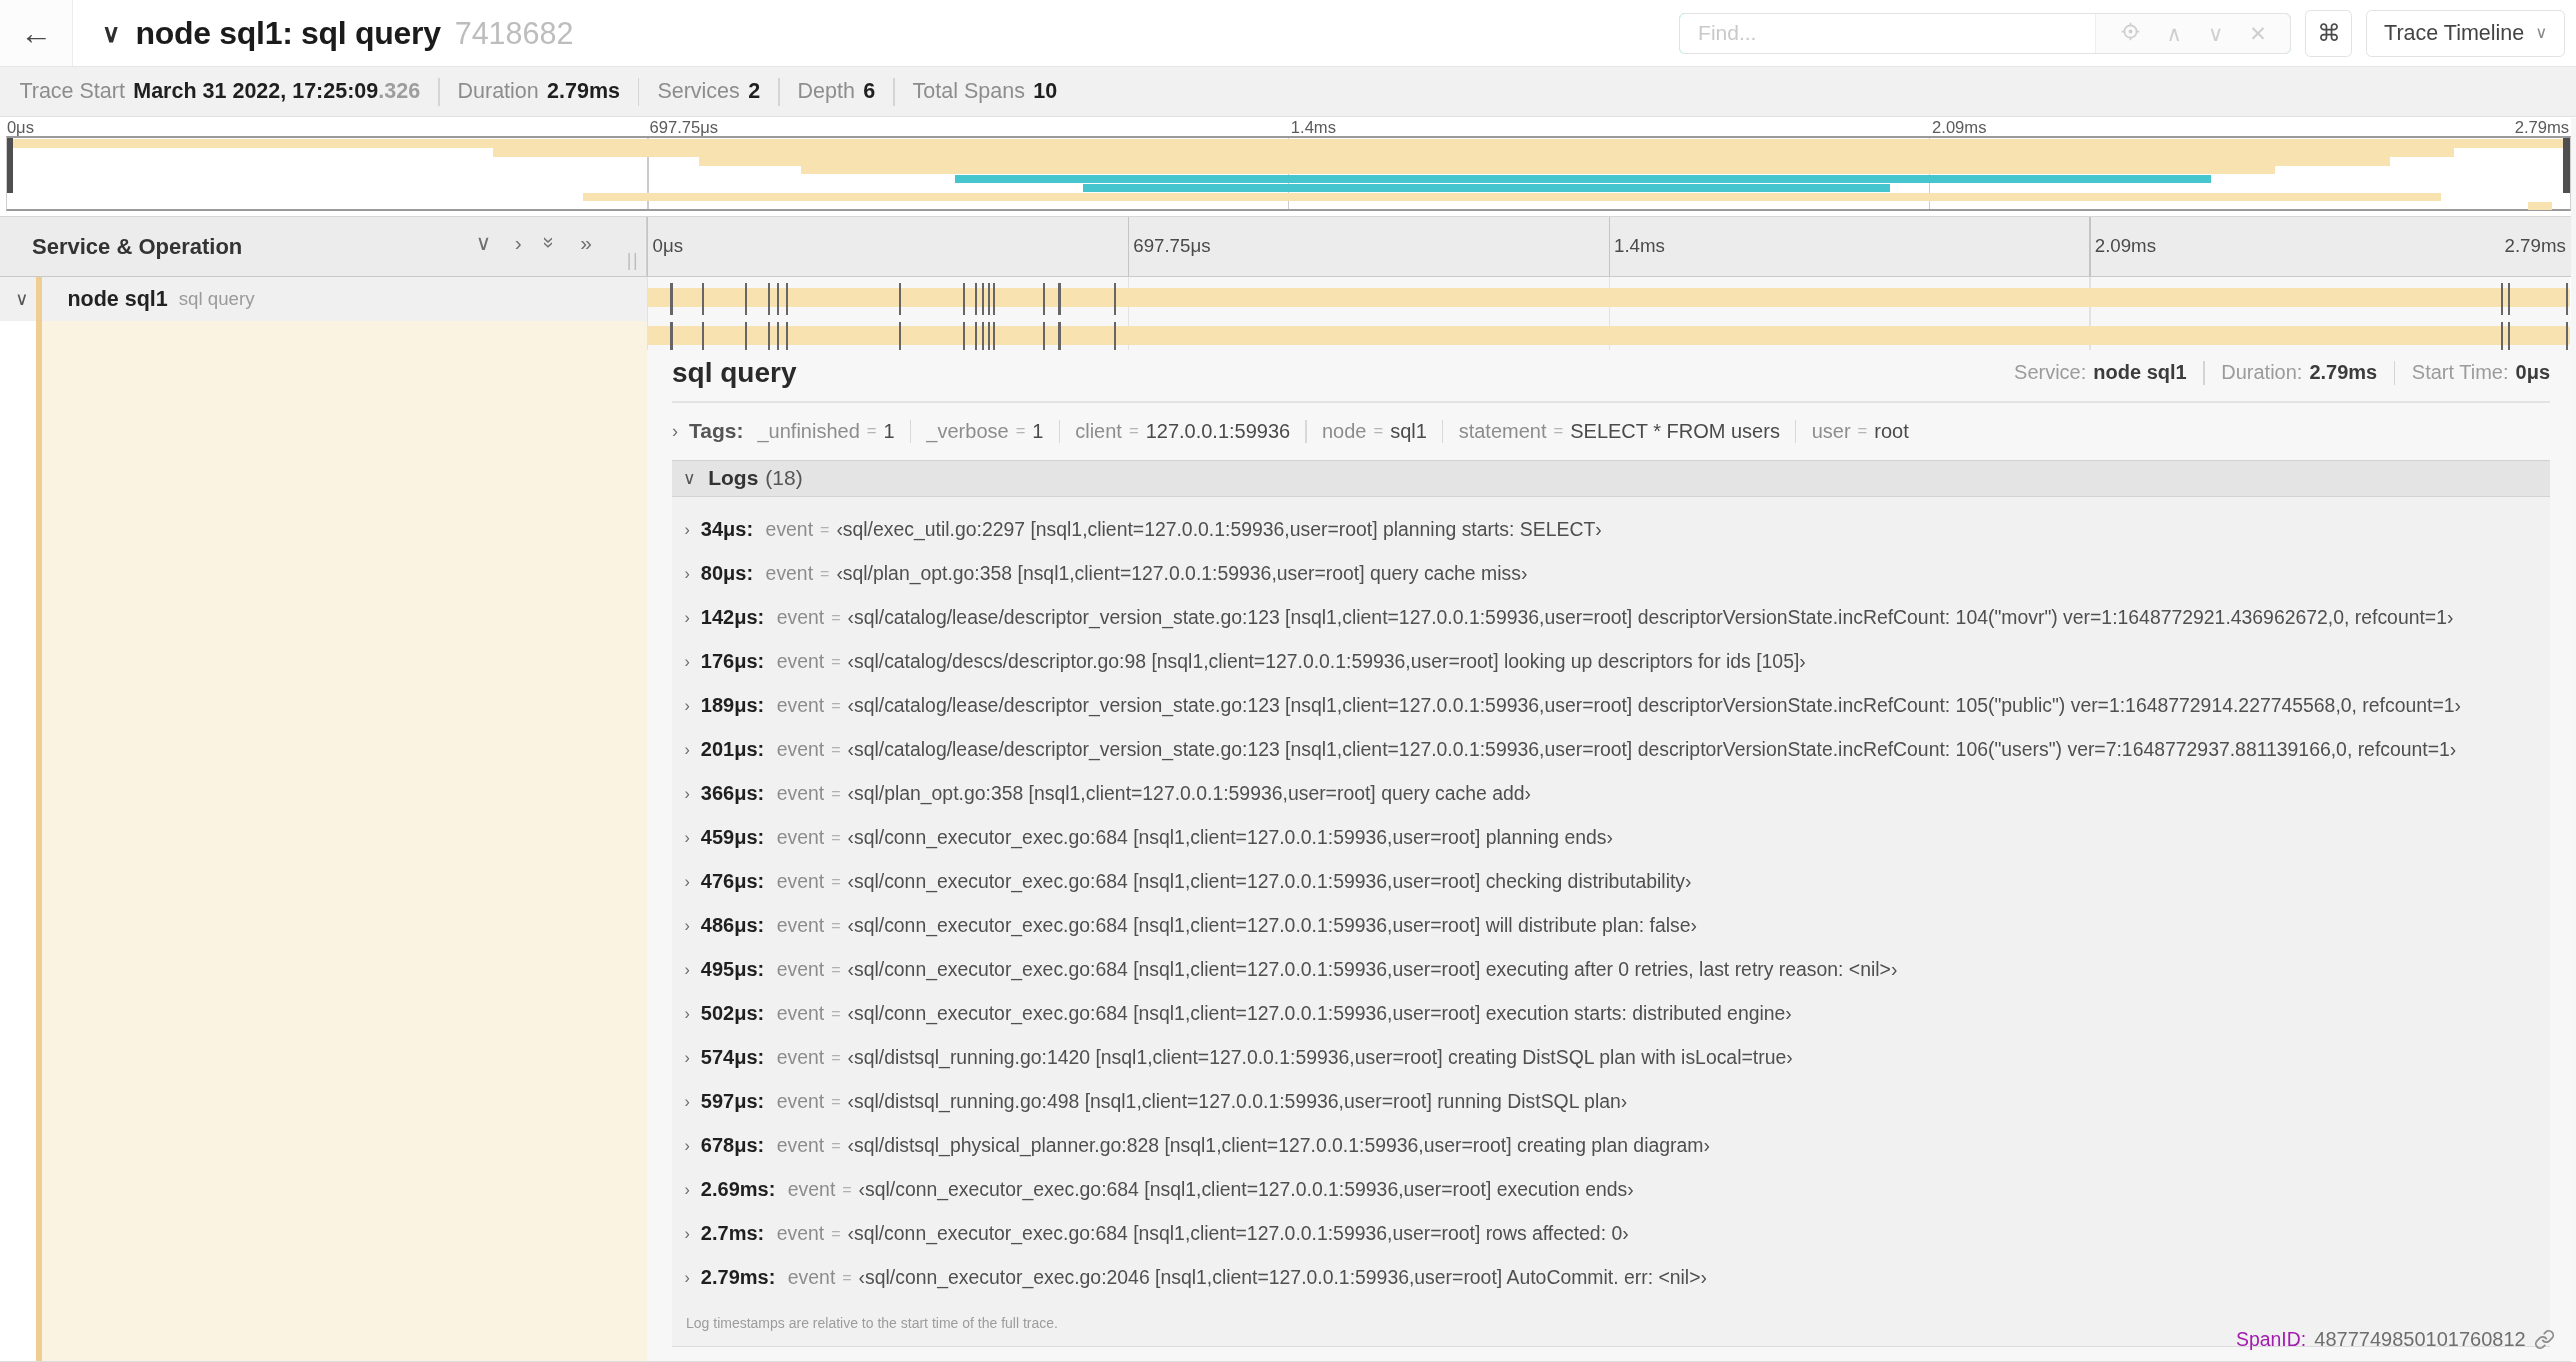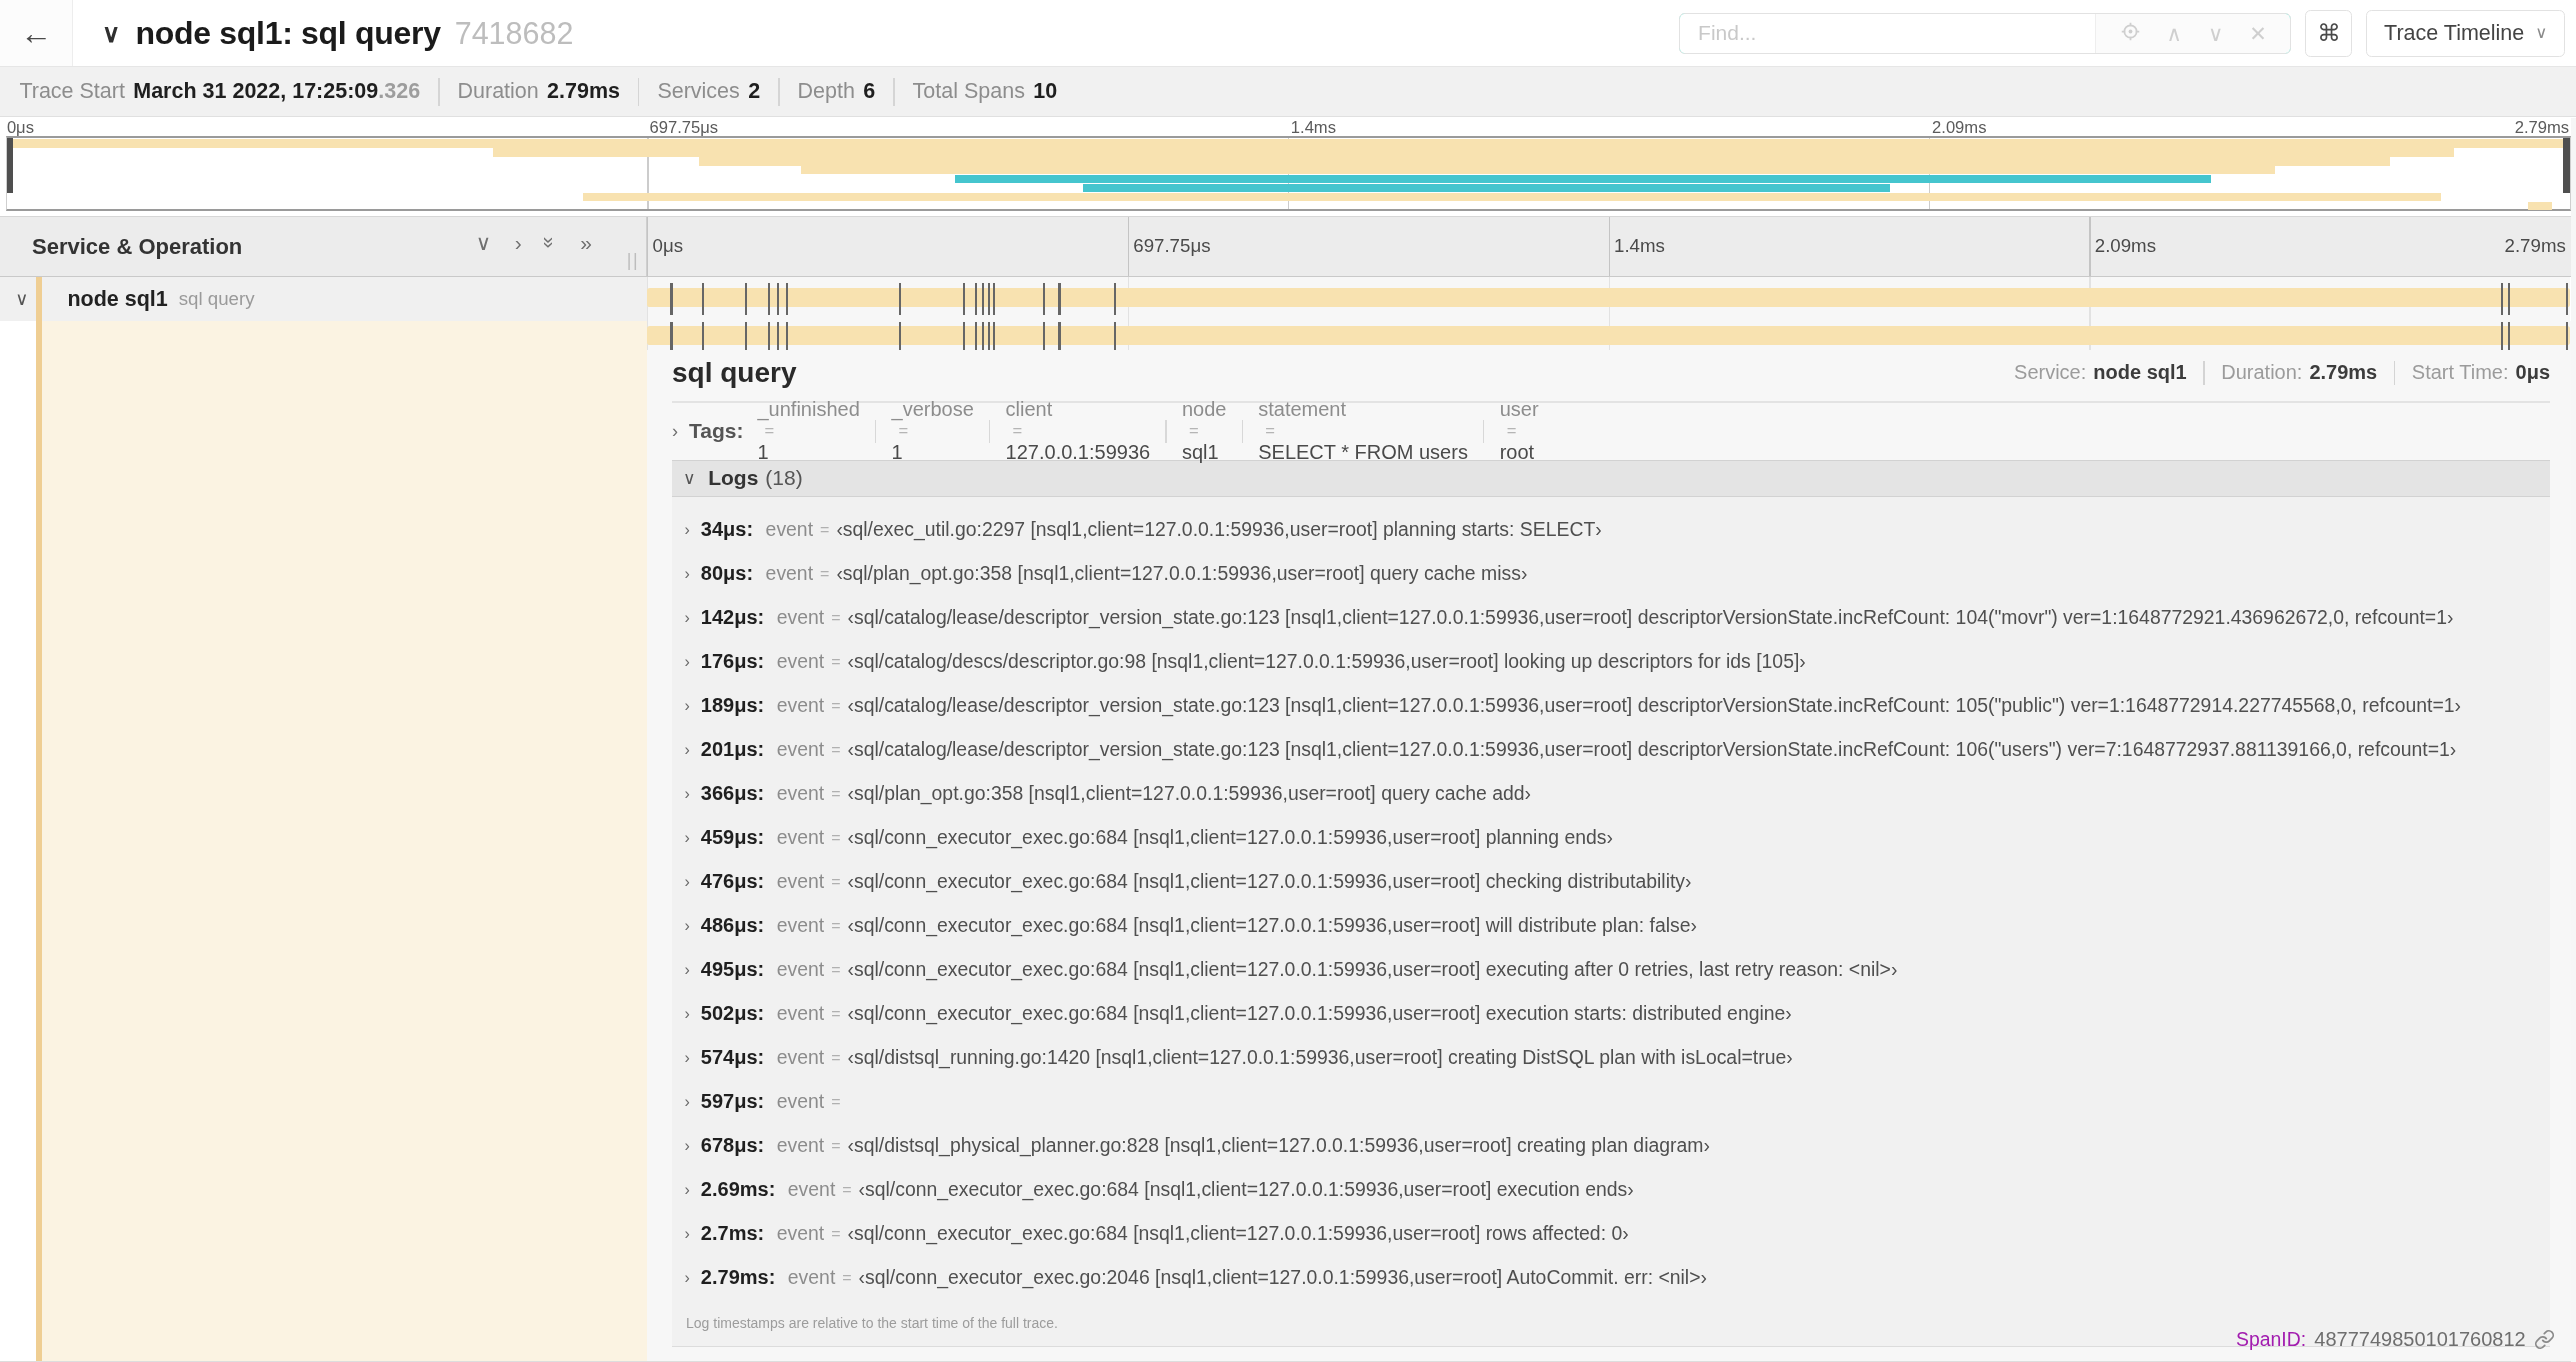--- a/index.html
+++ b/index.html
@@ -82,21 +82,21 @@
   .span-name { font-size:28px; font-weight:bold; color:#2a2a2a; }
   .detail-meta { display:flex; align-items:center; font-size:20px; }
   .detail-meta .mlbl { color:#9b9b9b; }
   .detail-meta .mval { color:#3c3c3c; font-weight:bold; margin-left:7px; }
   .detail-meta .msep { width:1.4px; height:23.5px; background:#d4d4d4; margin:0 16.6px; }
   .drule { height:1.4px; background:#e3e3e3; margin-top:7px; }
 
   .tags-row { display:flex; align-items:center; margin-top:12.5px; height:32px; cursor:pointer; }
   .tchev { font-size:18px; color:#6f6f6f; margin-right:11px; }
   .tags-label { font-size:21px; font-weight:bold; color:#555; margin-right:14px; }
-  .tag-item { display:flex; align-items:flex-start; font-size:20px; white-space:nowrap;flex-direction:column; }
+  .tag-item { display:flex; align-items:center; font-size:20px; white-space:nowrap; }
   .tag-item .tkey { color:#8d8d8d; }
   .tag-item .teq { color:#b5b5b5; font-size:16.6px; margin:0 7px; }
   .tag-item .tval { color:#4a4a4a; }
   .tag-sep { width:1.4px; height:23.5px; background:#d8d8d8; margin:0 15.2px; align-self:center; }
 
   .logs-panel { margin-top:12.5px; }
   .logs-header { height:37px; background:#e4e4e4; border:1.4px solid #d2d2d2; border-left:none; border-right:none;
                  display:flex; align-items:center; cursor:pointer; }
   .lchev { font-size:17.3px; color:#555; margin:0 12.5px 0 11px; }
   .logs-title { font-size:21px; font-weight:bold; color:#333; }
@@ -439,20 +439,21 @@
                 <span class="log-time">574μs:</span>
                 <span class="log-key">event</span>
                 <span class="log-eq">=</span>
                 <span class="log-val">‹sql/distsql_running.go:1420 [nsql1,client=127.0.0.1:59936,user=root] creating DistSQL plan with isLocal=true›</span>
               </div>
               <div class="log-row">
                 <span class="gchev">›</span>
                 <span class="log-time">597μs:</span>
                 <span class="log-key">event</span>
                 <span class="log-eq">=</span>
+                <span class="log-val">‹sql/distsql_running.go:498 [nsql1,client=127.0.0.1:59936,user=root] running DistSQL plan›</span>
               </div>
               <div class="log-row">
                 <span class="gchev">›</span>
                 <span class="log-time">678μs:</span>
                 <span class="log-key">event</span>
                 <span class="log-eq">=</span>
                 <span class="log-val">‹sql/distsql_physical_planner.go:828 [nsql1,client=127.0.0.1:59936,user=root] creating plan diagram›</span>
               </div>
               <div class="log-row">
                 <span class="gchev">›</span>

